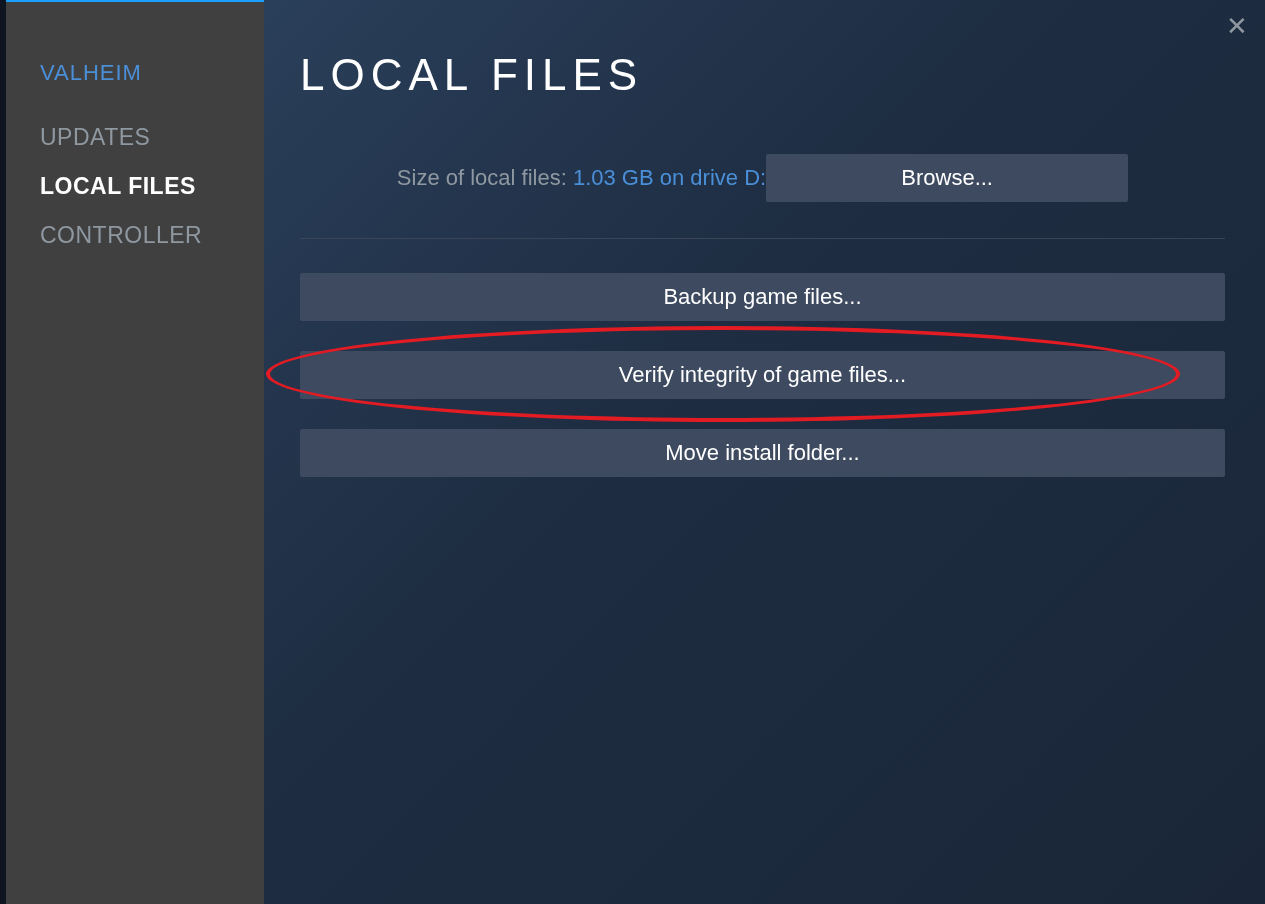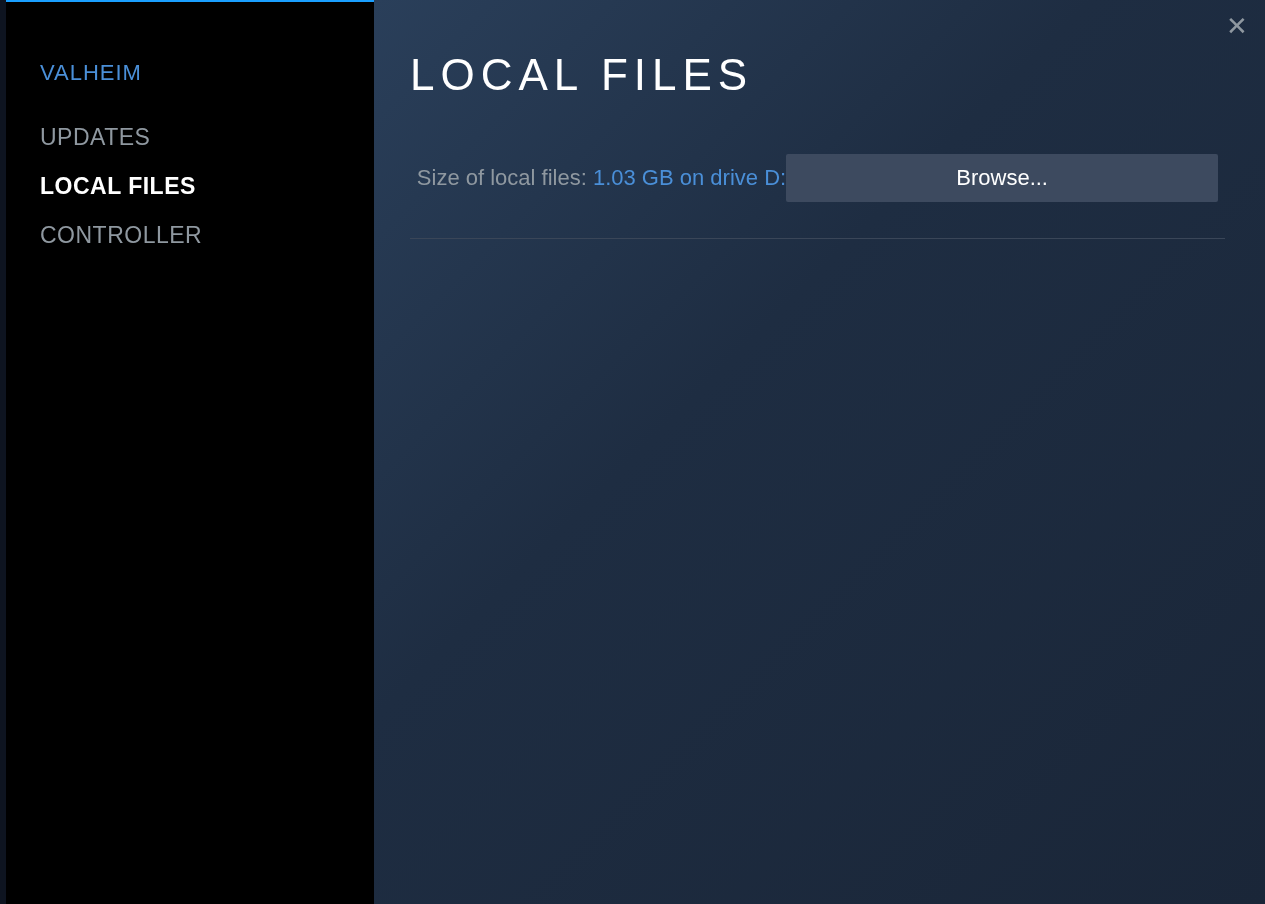--- a/index.html
+++ b/index.html
@@ -31,22 +31,22 @@
       height: 100%;
       background: #0e1420;
     }
     .container {
       display: flex;
       width: 100%;
       height: 100%;
       padding-left: 6px;
     }
     .sidebar {
-      width: 368px;
-      background: #000000;
+      width: 258px;
+      background: #404040;
       padding: 60px 0 0 34px;
       flex-shrink: 0;
     }
     .game-title {
       color: #4a8fd8;
       font-size: 22px;
       font-weight: 500;
       letter-spacing: 1px;
       margin-bottom: 38px;
     }
@@ -110,21 +110,21 @@
       font-size: 22px;
       font-weight: 300;
       cursor: pointer;
       display: flex;
       align-items: center;
       justify-content: center;
       font-family: inherit;
       border-radius: 2px;
     }
     .browse-btn {
-      width: 432px;
+      width: 362px;
       height: 48px;
     }
     .divider {
       border: none;
       border-top: 1px solid #3a4658;
       margin-bottom: 34px;
     }
     .action-buttons {
       display: flex;
       flex-direction: column;
@@ -166,14 +166,20 @@
 
     <div class="size-row">
       <div class="size-text">
         <span>Size of local files: </span><span class="size-link">1.03 GB on drive D:</span>
       </div>
       <button class="btn browse-btn">Browse...</button>
     </div>
 
     <hr class="divider">
 
+    <div class="action-buttons" style="position:relative;">
+      <button class="btn action-btn">Backup game files...</button>
+      <button class="btn action-btn">Verify integrity of game files...</button>
+      <button class="btn action-btn">Move install folder...</button>
+      <div class="annotation-ellipse" style="top:53px;"></div>
+    </div>
   </main>
 </div>
 
 </body></html>

